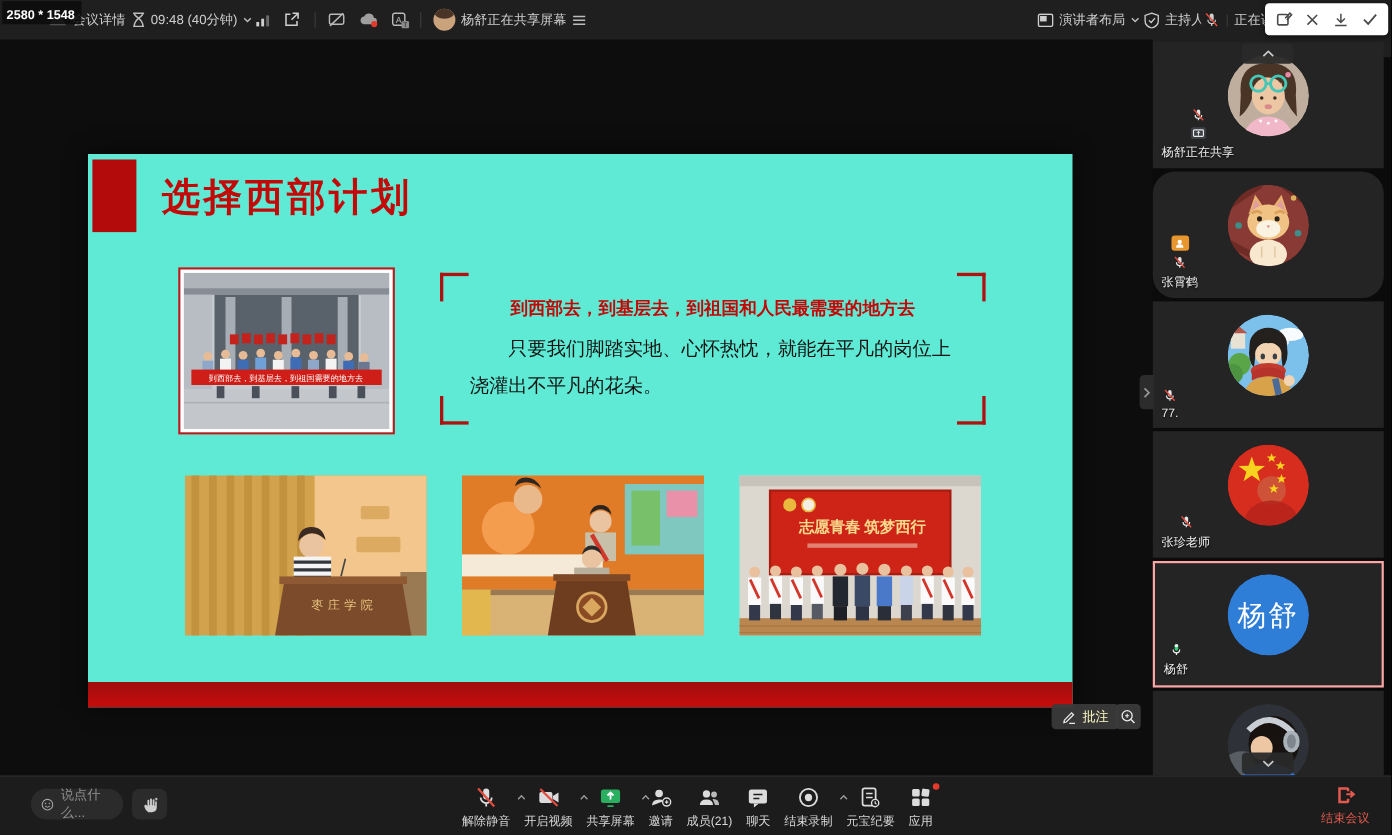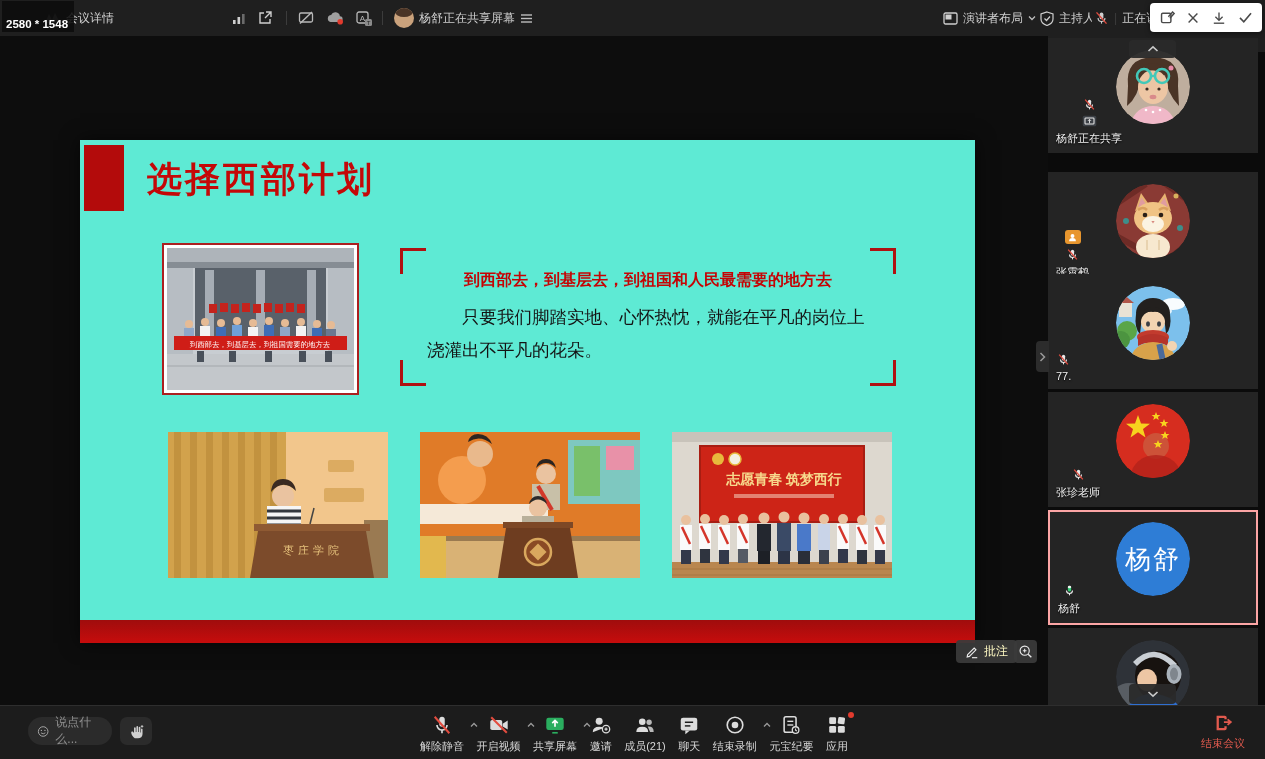--- a/index.html
+++ b/index.html
@@ -11,21 +11,21 @@
   .topbar { position:absolute; left:0; top:0; width:1265px; height:52px; background:#1f1f1f; }
   .tbi { position:absolute; top:0; height:36px; display:flex; align-items:center; gap:5px;
          color:#cfcfcf; font-size:12px; white-space:nowrap; }
   .tbsep { position:absolute; top:11px; width:1px; height:14px; background:#3c3c3c; }
   .chev-dn { width:8px; height:8px; }
   .mini-avatar { width:20px; height:20px; border-radius:50%; overflow:hidden; background:#caa27c; position:relative; }
   .mini-avatar i { position:absolute; left:1px; top:-2px; width:18px; height:11px; background:#4a3426; border-radius:50%; display:block; }
 
   
   .capsize { position:absolute; left:2px; top:1px; z-index:70; background:rgba(12,12,12,.88);
-             color:#fff; font-size:11.5px; font-weight:bold; padding:17px 6px 2px 4px; }
+             color:#fff; font-size:11.5px; font-weight:bold; padding:7px 6px 2px 4px; }
   .captool { position:absolute; left:1150px; top:3px; width:112px; height:29px; z-index:70;
              background:#fff; border-radius:4px; box-shadow:0 1px 5px rgba(0,0,0,.5);
              display:flex; align-items:center; justify-content:space-around; padding:0 4px; }
   .captool .cbtn { width:22px; height:22px; display:flex; align-items:center; justify-content:center; border-radius:3px; }
 
   
   .stage { position:absolute; left:0; top:36px; width:1048px; height:669px; background:#0d0d0d; }
   .slide { position:absolute; left:80px; top:104px; width:895px; height:503px; background:#5eead4;
            box-shadow:0 0 18px rgba(0,0,0,.6); }
   .s-redblock { position:absolute; left:4px; top:5px; width:40px; height:66px; background:#b30b0b; }
@@ -50,21 +50,21 @@
   .annbtn { position:absolute; left:956px; top:640px; height:23px; z-index:5;
             background:rgba(58,58,58,.94); border-radius:4px; display:flex; align-items:center;
             gap:5px; padding:0 9px; color:#fef9c3; font-size:12px; }
   .zoombtn { position:absolute; left:1014px; top:640px; width:23px; height:23px; z-index:5;
              background:rgba(58,58,58,.94); border-radius:4px; display:flex; align-items:center; justify-content:center; }
   .handle { position:absolute; left:1036px; top:341px; width:13px; height:31px; z-index:5;
             background:#2c2c2c; border-radius:4px 0 0 4px; display:flex; align-items:center; justify-content:center; }
 
   
   .tile { position:absolute; left:1048px; width:210px; height:115px; background:#242424; overflow:hidden; }
-  .t1 { top:38px; } .t2 { top:172px; } .t3 { top:274px; } .t4 { top:392px; }
+  .t1 { top:38px; } .t2 { top:156px;border-radius:20px; } .t3 { top:274px; } .t4 { top:392px; }
   .t5 { top:510px; border:2px solid #fca5a5; }
   .t6 { top:628px; height:77px; }
   .avwrap { position:absolute; left:68px; top:12px; width:74px; height:74px; border-radius:50%; overflow:hidden; }
   .t5 .avwrap { left:66px; top:10px; }
   .av-text { width:74px; height:74px; border-radius:50%; background:#2e7dd6; color:#fff;
              display:flex; align-items:center; justify-content:center; font-size:26px; letter-spacing:2px; }
   .tlabel { position:absolute; left:8px; bottom:7px; display:flex; align-items:center; gap:4px;
             color:#f0f0f0; font-size:11px; text-shadow:0 1px 2px #000; white-space:nowrap;flex-direction:column; }
   .hostbadge { width:16px; height:14px; background:#e8962e; border-radius:3px;
                display:flex; align-items:center; justify-content:center; }
@@ -93,20 +93,29 @@
 <body>
 
 <div class="app">
 
   <div class="topbar">
     <div class="tbi" style="left:44px">
       <svg width="17" height="14" viewBox="0 0 17 14">
           <path d="M1 12 L5 3 L8 9 L11 2 L16 12 Z" fill="#5a5a5a"></path>
         </svg>
       <span>会议详情</span>
+    </div>
+    <div class="tbi" style="left:120px">
+      <svg width="12" height="14" viewBox="0 0 12 14">
+          <path d="M1 1 h10 M1 13 h10 M2 1 c0 4 8 4 8 12 M10 1 c0 4 -8 4 -8 12" stroke="#bdbdbd" stroke-width="1.3" fill="none"></path>
+        </svg>
+      <span>09:48 (40分钟)</span>
+      <svg class="chev-dn" viewBox="0 0 8 8">
+          <path d="M1 2.5 L4 5.5 L7 2.5" stroke="#bdbdbd" stroke-width="1.3" fill="none"></path>
+        </svg>
     </div>
     <div class="tbi" style="left:232px">
       <svg width="14" height="13" viewBox="0 0 14 13">
           <rect x="1" y="8" width="2.6" height="4" fill="#cfcfcf"></rect>
           <rect x="5.5" y="5" width="2.6" height="7" fill="#cfcfcf"></rect>
           <rect x="10" y="2" width="2.6" height="10" fill="#6a6a6a"></rect>
         </svg>
     </div>
     <div class="tbi" style="left:258px">
       <svg width="15" height="14" viewBox="0 0 15 14">

